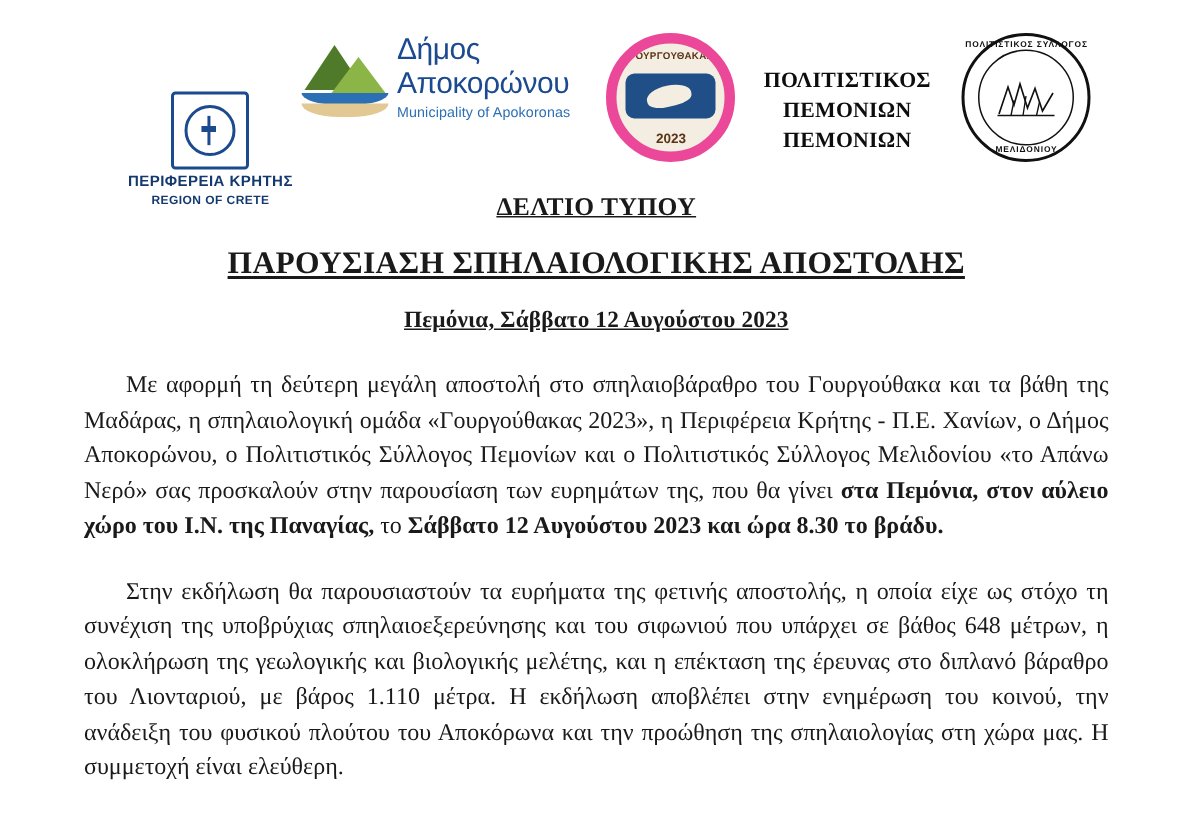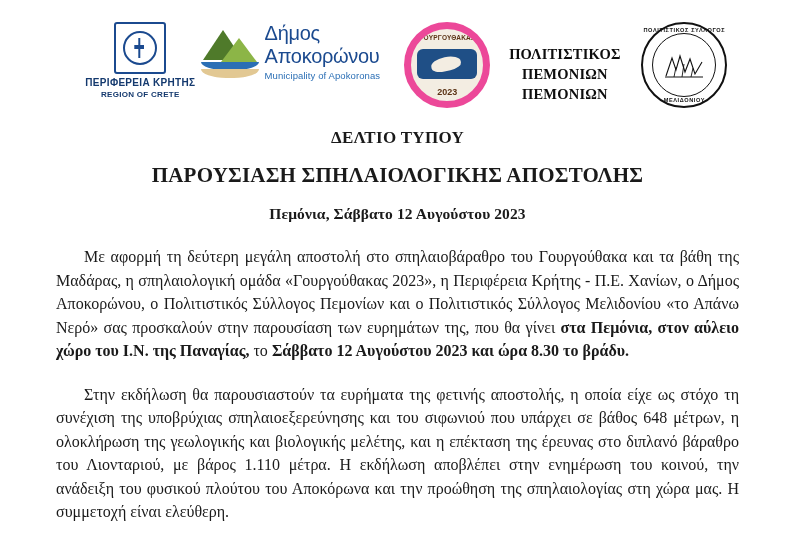--- a/index.html
+++ b/index.html
@@ -32,21 +32,21 @@
     box-sizing: border-box;
   }
   .logo-block {
     display: flex;
     flex-direction: column;
     align-items: center;
     justify-content: flex-start;
   }
 
   
-  .crete-logo { width: 120px; }
+  .crete-logo { width: 120px; margin-top: 39px; }
   .crete-mark {
     width: 48px; height: 48px;
     margin: 0 auto 3px auto;
     border: 2px solid #1b4a8f;
     border-radius: 3px;
     position: relative;
     background: #ffffff;
   }
   .crete-mark:before {
     content: "";
@@ -223,21 +223,21 @@
   .mel-mark .arc-top { top: 3px; }
   .mel-mark .arc-bottom { bottom: 3px; }
   .mel-mark .glyph {
     position: absolute;
     left: 50%; top: 50%;
     transform: translate(-50%, -50%);
     width: 44px; height: 30px;
   }
 
   
-  .title-block { margin-top: 14px; text-align: center; }
+  .title-block { margin-top: 14px; text-align: center; text-decoration: underline; }
   .t-main {
     font-size: 17px;
     font-weight: bold;
     letter-spacing: 0.3px;
     margin-bottom: 15px;
   }
   .t-sub {
     font-size: 21px;
     font-weight: bold;
     letter-spacing: 0.2px;

